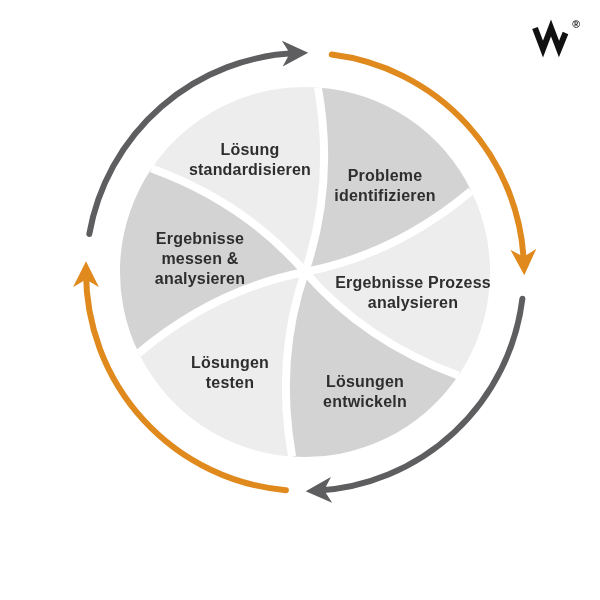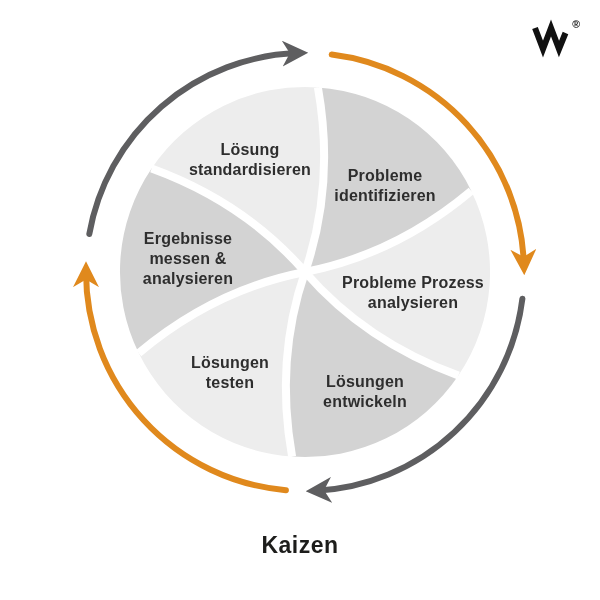--- a/index.html
+++ b/index.html
@@ -100,24 +100,23 @@
     <g>
       <polyline class="logo-w" points="535,28 543,49 551,28 559,49 565.5,33"></polyline>
       <text class="reg-mark" x="576" y="28" text-anchor="middle">®</text>
     </g>
   </svg>
 
   <div class="seg-label" style="left:250px;top:160px">Lösung
 standardisieren</div>
   <div class="seg-label" style="left:385px;top:186px">Probleme
 identifizieren</div>
-  <div class="seg-label" style="left:413px;top:293px">Probleme Prozess
+  <div class="seg-label" style="left:413px;top:293px">Ergebnisse Prozess
 analysieren</div>
   <div class="seg-label" style="left:365px;top:392px">Lösungen
 entwickeln</div>
   <div class="seg-label" style="left:230px;top:373px">Lösungen
 testen</div>
-  <div class="seg-label" style="left:188px;top:259px">Ergebnisse
+  <div class="seg-label" style="left:200px;top:259px">Ergebnisse
 messen &amp;
 analysieren</div>
 
-  <div class="diagram-title">Kaizen</div>
 </div>
 
 </body></html>

